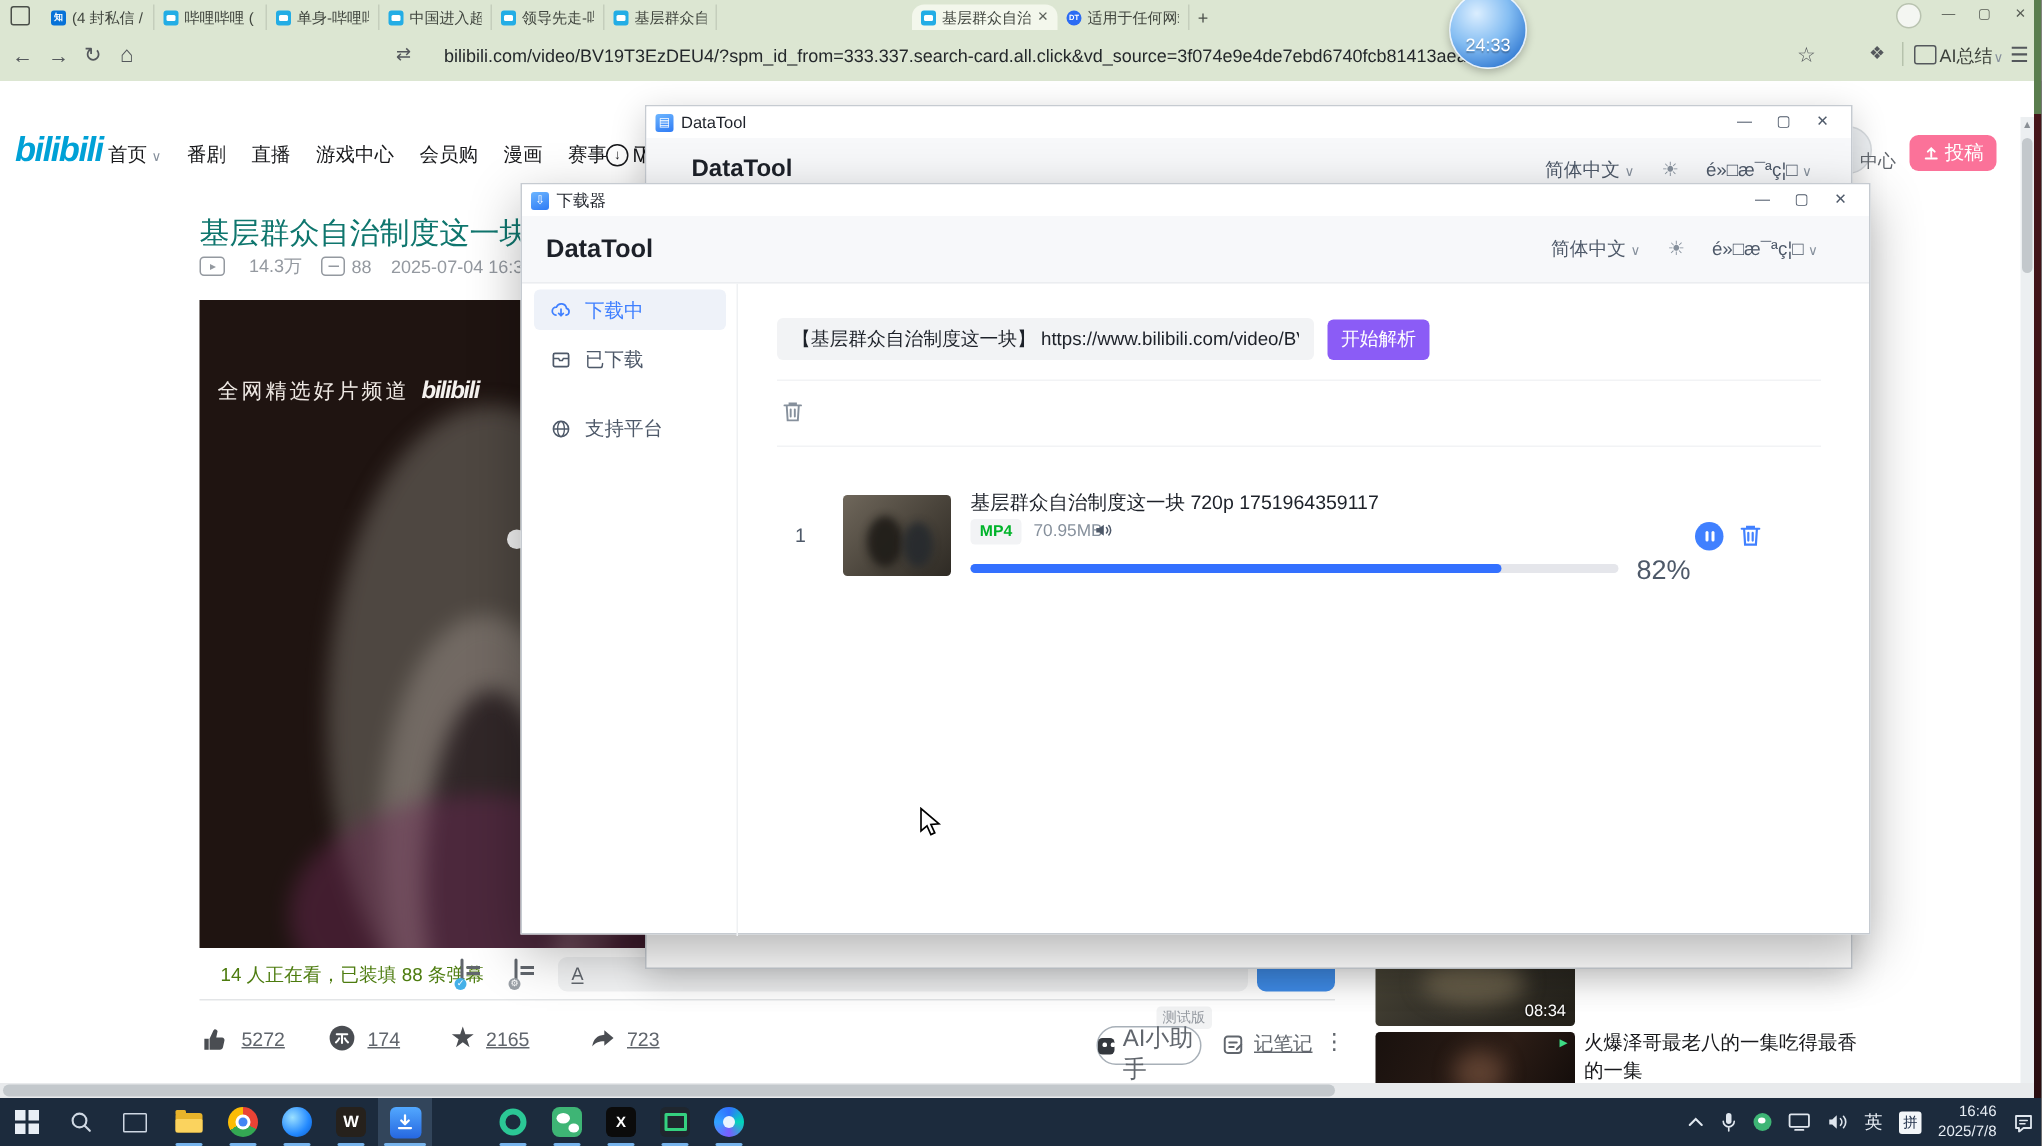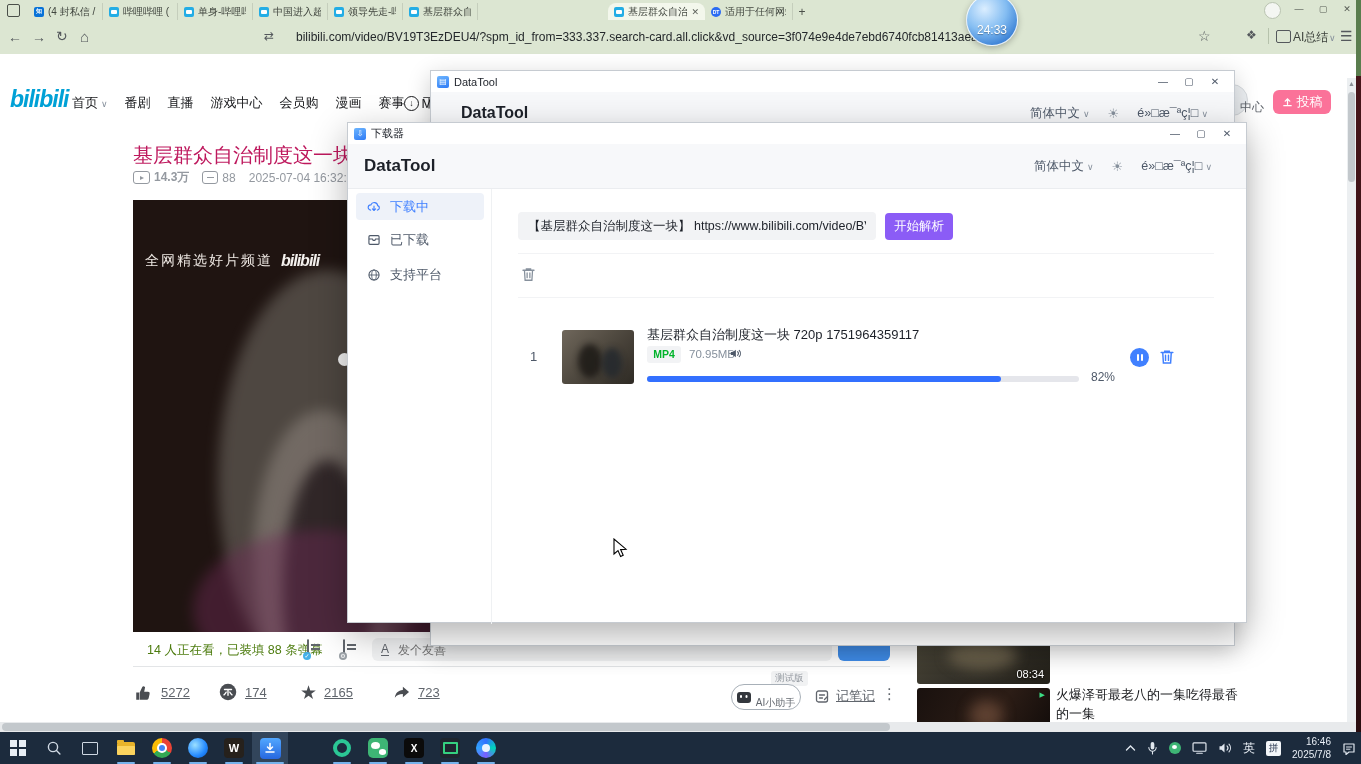--- a/index.html
+++ b/index.html
@@ -172,23 +172,23 @@
   </span>
   <span class="abs" style="left:1216px;top:84px;width:30px;height:30px;border-radius:50%;background:#eceff2;border:1px solid #d6dade;z-index:1;"></span>
   <span class="abs" style="left:1240px;top:99px;font-size:12px;color:#61666d;z-index:1;">中心</span>
   <div class="abs pinkbtn" style="left:1273px;top:90px;width:58px;height:24px;z-index:1;">
     <svg width="11" height="11" viewBox="0 0 12 12">
       <path d="M6 8V2M3.5 4.5L6 2l2.5 2.5M2 9.5h8" stroke="#fff" stroke-width="1.4" fill="none" stroke-linecap="round"></path>
       </svg>
     <span>投稿</span>
   </div>
 
-  <span class="abs" style="left:133px;top:142px;font-size:20px;font-weight:500;color:#be185d;z-index:1;">基层群众自治制度这一块</span>
+  <span class="abs" style="left:133px;top:142px;font-size:20px;font-weight:500;color:#0f766e;z-index:1;">基层群众自治制度这一块</span>
   <div class="abs row" style="left:133px;top:169px;gap:13px;font-size:12px;color:#9499a0;z-index:1;white-space:nowrap;">
-    <span class="row" style="gap:4px;font-weight:bold;">
+    <span class="row" style="gap:16px;">
       <span class="metaic" style="width:15px;height:11px;border:1.3px solid #9499a0;border-radius:3px;align-items:center;justify-content:center;">
         <i style="width:0;height:0;border-left:4px solid #9499a0;border-top:2.6px solid transparent;border-bottom:2.6px solid transparent;"></i>
         </span>
       <span>14.3万</span>
       </span>
     <span class="row" style="gap:4px;">
       <span class="metaic" style="width:14px;height:11px;border:1.3px solid #9499a0;border-radius:3px;align-items:center;justify-content:center;">
         <i style="width:7px;height:1.3px;background:#9499a0;"></i>
         </span>
       <span>88</span>
@@ -216,21 +216,20 @@
   </div>
 
   <div class="abs" style="left:133px;top:632px;width:757px;height:34px;border-bottom:1px solid #e3e5e7;background:#fff;z-index:1;">
     <span class="abs" style="left:14px;top:10px;font-size:12.5px;color:#4d7c0f;white-space:nowrap;">14 人正在看，已装填 88 条弹幕</span>
     <span class="abs dmicon" style="left:174px;top:8px;"><i></i>
       <span class="dmbadge">✓</span></span>
     <span class="abs dmicon" style="left:208px;top:8px;"><i></i>
       <span class="dmbadge gray">⚙</span></span>
     <div class="abs row" style="left:239px;top:6px;width:460px;height:23px;background:#f1f2f3;border-radius:6px;padding:0 9px;box-sizing:border-box;gap:7px;">
       <span style="font-size:12px;color:#61666d;border-bottom:1.4px solid #61666d;line-height:12px;">A</span>
-      <input style="border: none; outline: none; background: transparent; font-size: 12px; color: rgb(148, 153, 160); width: 380px; font-family: inherit;" placeholder="发个友善">
     </div>
     <span class="abs" style="left:705px;top:6px;width:52px;height:23px;background:#3f8ce8;border-radius:6px;"></span>
   </div>
 
   <div class="abs row" style="left:133px;top:682px;gap:0;z-index:1;">
     <span class="row" style="gap:7px;width:85px;">
       <svg width="21" height="19" viewBox="0 0 18 17">
         <path d="M2.5 8.5h2.6V15H2.5zM5.6 15h6.2c.9 0 1.6-.6 1.8-1.4l.9-4A1.5 1.5 0 0013 7.8H9.6l.6-2.9A1.3 1.3 0 007.9 3.6L5.6 8.5z" fill="#4a4d52"></path>
         </svg>
       <span class="cnt">5272</span>
@@ -251,21 +250,21 @@
         <path d="M13.5 4L20 9.5 13.5 15v-3.3c-4 0-6.6 1.2-8.5 3.8.7-4.9 3.4-7.8 8.5-8.2z" fill="#4a4d52"></path>
         </svg>
       <span class="cnt">723</span>
       </span>
   </div>
   <span class="abs" style="left:771px;top:671px;background:#f1f2f3;border-radius:3px;font-size:9.5px;color:#9499a0;padding:1px 4px;z-index:1;">测试版</span>
   <div class="abs row" style="left:731px;top:684px;width:68px;height:24px;border:1px solid #a8b0b8;border-radius:13px;justify-content:center;gap:5px;background:#fff;z-index:1;">
     <span style="position:relative;width:14px;height:11px;background:#33373d;border-radius:3px;">
       <i style="position:absolute;left:3px;top:3.5px;width:2.5px;height:2.5px;background:#fff;border-radius:50%;box-shadow:5.5px 0 0 #fff;"></i>
       </span>
-    <span style="font-size:10px;color:#61666d;margin-top:12px;">AI小助手</span>
+    <span style="font-size:16px;color:#61666d;margin-top:12px;">AI小助手</span>
   </div>
   <div class="abs row" style="left:815px;top:687px;gap:6px;z-index:1;">
     <svg width="15" height="15" viewBox="0 0 15 15">
       <rect x="1.5" y="2" width="11" height="11" rx="2" stroke="#61666d" stroke-width="1.3" fill="none"></rect>
       <path d="M4.5 6h5M4.5 9h3M9.5 10.5l3-3" stroke="#61666d" stroke-width="1.3" fill="none" stroke-linecap="round"></path>
       </svg>
     <span class="cnt">记笔记</span>
   </div>
   <span class="abs" style="left:882px;top:685px;font-size:15px;color:#61666d;z-index:1;">⋮</span>
 
@@ -335,21 +334,21 @@
           </svg>
         <span>下载中</span>
       </div>
       <div class="sideitem" style="margin:6px 0 0 8px;">
         <svg width="14" height="14" viewBox="0 0 16 16">
           <rect x="2.2" y="3" width="11.6" height="10" rx="1.2" stroke="#4e5969" stroke-width="1.3" fill="none"></rect>
           <path d="M2.2 6.8h4l.8 1.6h2l.8-1.6h4" stroke="#4e5969" stroke-width="1.2" fill="none"></path>
           </svg>
         <span>已下载</span>
       </div>
-      <div class="sideitem" style="margin:8px 0 0 8px;">
+      <div class="sideitem" style="margin:19px 0 0 8px;">
         <svg width="14" height="14" viewBox="0 0 16 16">
           <circle cx="8" cy="8" r="5.8" stroke="#4e5969" stroke-width="1.2" fill="none"></circle>
           <ellipse cx="8" cy="8" rx="2.6" ry="5.8" stroke="#4e5969" stroke-width="1" fill="none"></ellipse>
           <path d="M2.2 8h11.6" stroke="#4e5969" stroke-width="1"></path>
           </svg>
         <span>支持平台</span>
       </div>
     </div>
 
     <input class="urlinput abs" style="left: 170px; top: 89px; width: 338px; height: 28px;" readonly="" value="【基层群众自治制度这一块】 https://www.bilibili.com/video/BV19T3EzDE">
@@ -371,21 +370,21 @@
     <span class="abs" style="left:299px;top:203px;font-size:13px;color:#1d2129;white-space:nowrap;">基层群众自治制度这一块 720p 1751964359117</span>
     <span class="abs pill" style="left:299px;top:223px;width:34px;height:17px;line-height:17px;">MP4</span>
     <span class="abs" style="left:341px;top:225px;font-size:11.5px;color:#86909c;">70.95MB</span>
     <svg class="abs" style="left:381px;top:224px;" width="13" height="13" viewBox="0 0 14 14">
       <path d="M2 5.3v3.4h2.2L7.4 11V3L4.2 5.3H2z" fill="#4e5969"></path>
       <path d="M9.3 5a3 3 0 010 4M11 3.6a5 5 0 010 6.8" stroke="#4e5969" stroke-width="1.1" fill="none" stroke-linecap="round"></path>
       </svg>
     <div class="abs ptrack" style="left:299px;top:253px;width:432px;height:6px;">
       <div class="pfill" style="width: 82%;"></div>
     </div>
-    <span class="abs" style="left:743px;top:247px;font-size:12px;color:#4e5969;">82%</span>
+    <span class="abs" style="left:743px;top:247px;font-size:18px;color:#4e5969;">82%</span>
     <div class="abs pausebtn" style="left:782px;top:225px;">
         <i></i>
         <i></i>
       </div>
     <svg class="abs" style="left:810px;top:225px;" width="18" height="18" viewBox="0 0 16 16">
       <path d="M2.8 4h10.4M6 4V2.8h4V4M4.2 4l.6 9.4h6.4l.6-9.4M6.7 6.5v4.5M9.3 6.5v4.5" stroke="#4080ff" stroke-width="1.3" fill="none" stroke-linecap="round"></path>
       </svg>
   </div>
 
   <div class="abs" style="left:966px;top:-6px;width:50px;height:50px;border-radius:50%;z-index:9;

